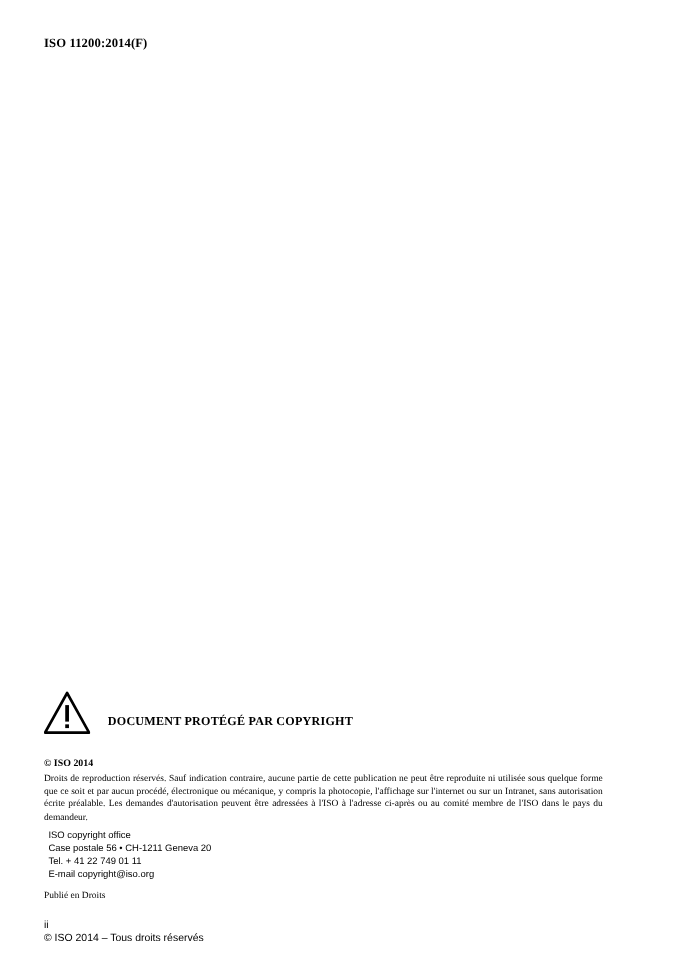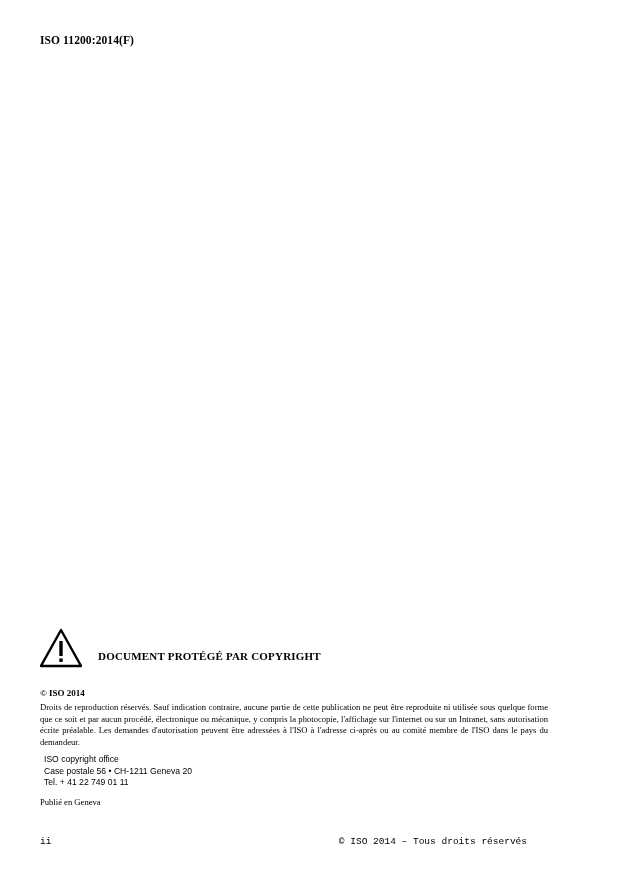--- a/index.html
+++ b/index.html
@@ -88,21 +88,22 @@
   
   .footer {
     position: absolute;
     left: 40px;
     right: 40px;
     top: 836px;
     display: flex;
     justify-content: space-between;
     align-items: baseline;
     font-size: 9px;
-    font-family: Liberation Mono, monospace;
+    font-family: Liberation Sans, sans-serif;
+    flex-direction: column;
   }
   .footer-page {
     font-size: 9.5px;
   }
   .footer-rights {
     font-size: 9.5px;
   }
 </style>
 </head>
 <body>
@@ -125,23 +126,24 @@
     </div>
 
     <div class="copyright-year">©  ISO 2014</div>
 
     <div class="legal-text">Droits de reproduction réservés. Sauf indication contraire, aucune partie de cette publication ne peut être reproduite ni utilisée sous quelque forme que ce soit et par aucun procédé, électronique ou mécanique, y compris la photocopie, l'affichage sur l'internet ou sur un Intranet, sans autorisation écrite préalable. Les demandes d'autorisation peuvent être adressées à l'ISO à l'adresse ci-après ou au comité membre de l'ISO dans le pays du demandeur.</div>
 
     <div class="address-block">
       <div>ISO copyright office</div>
       <div>Case postale 56 • CH-1211 Geneva 20</div>
       <div>Tel. + 41 22 749 01 11</div>
+      <div>E-mail copyright@iso.org</div>
     </div>
 
-    <div class="published">Publié en Geneva</div>
+    <div class="published">Publié en Droits</div>
   </div>
 
   <div class="footer">
     <div class="footer-page">ii</div>
     <div class="footer-rights">© ISO 2014 – Tous droits réservés</div>
   </div>
 
 </div>
 
 </body></html>

